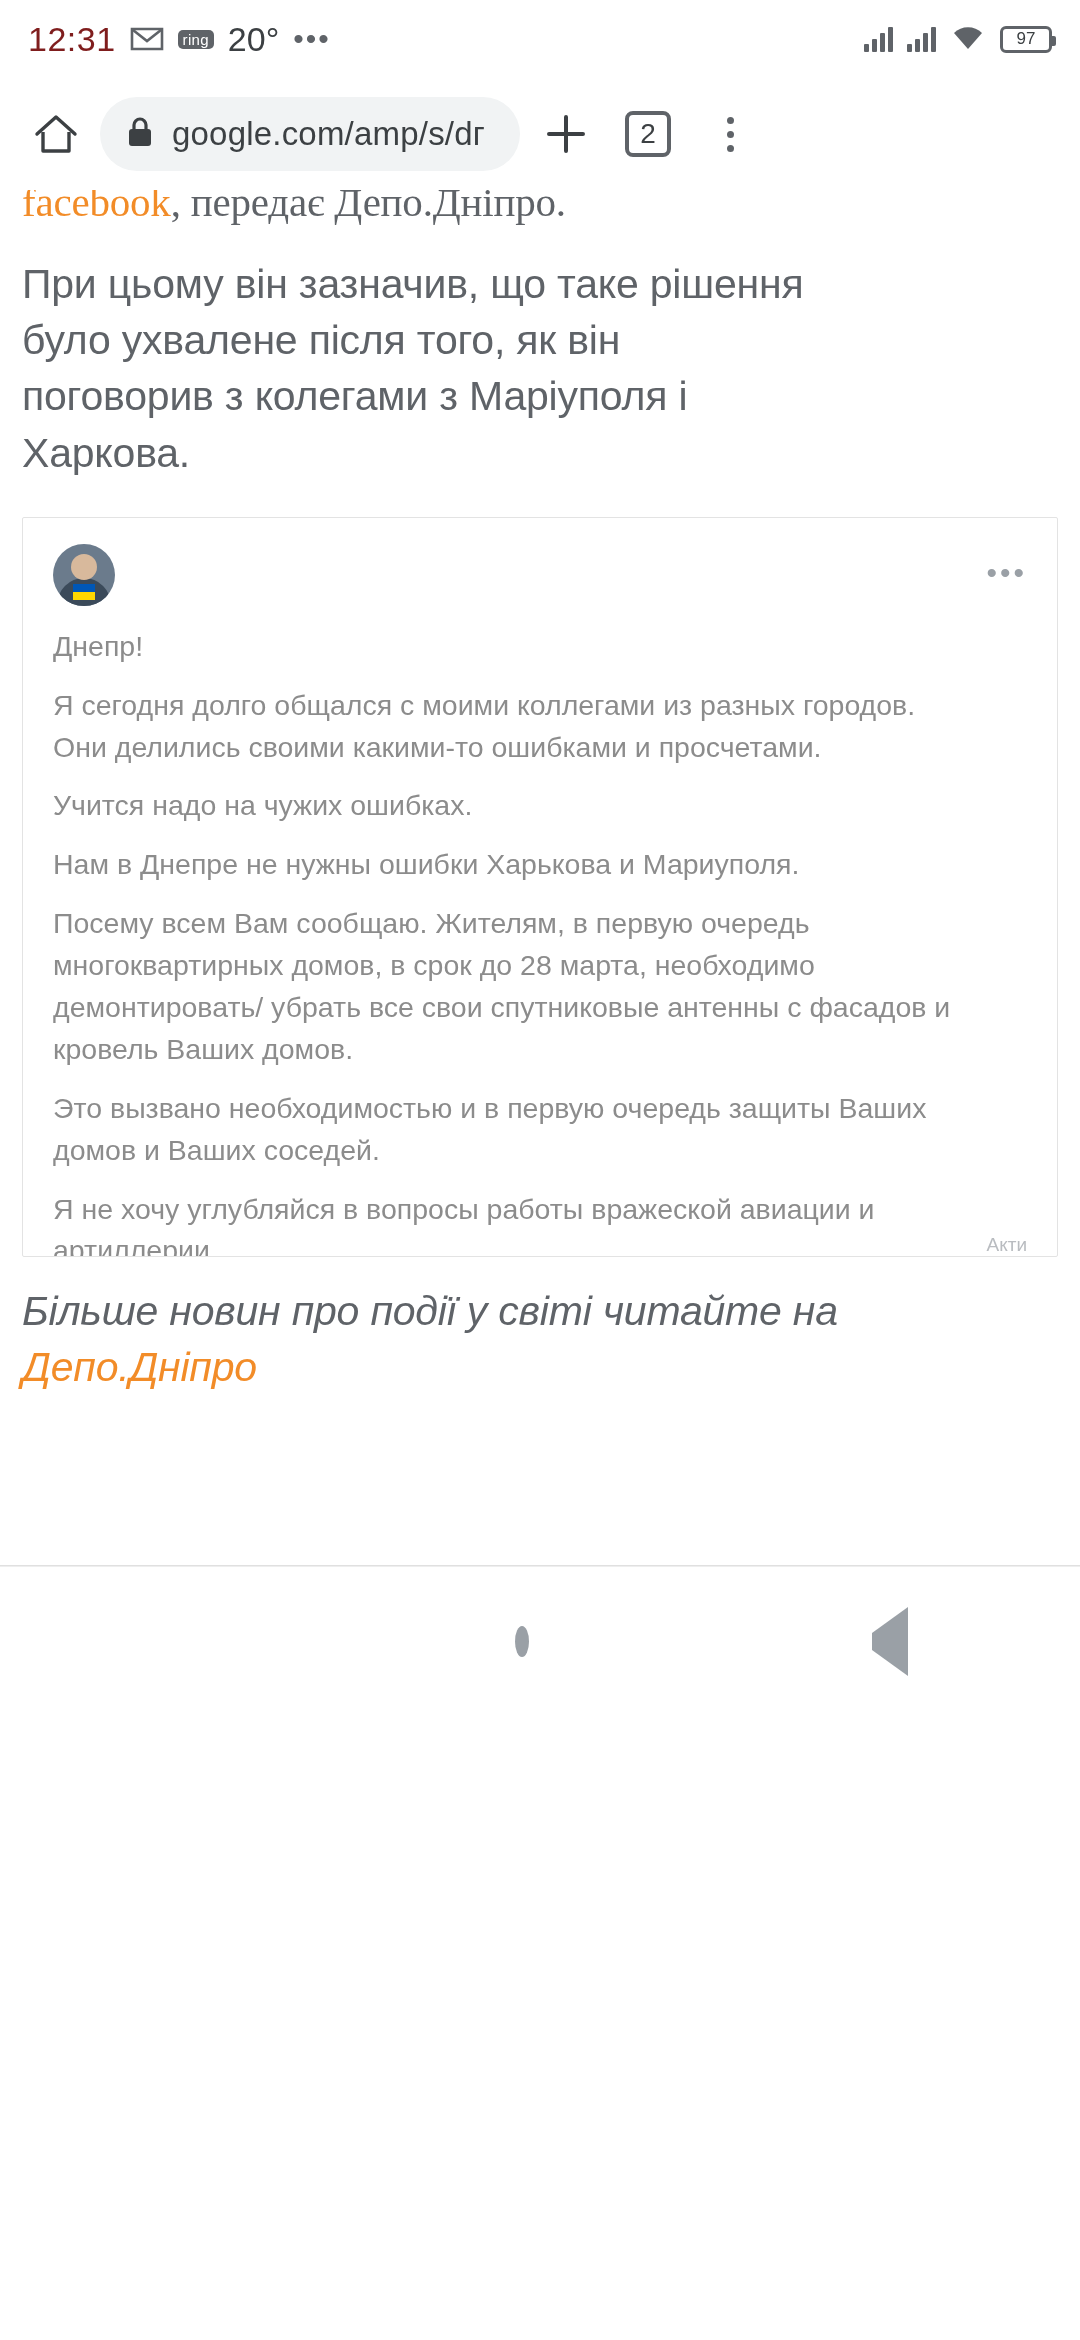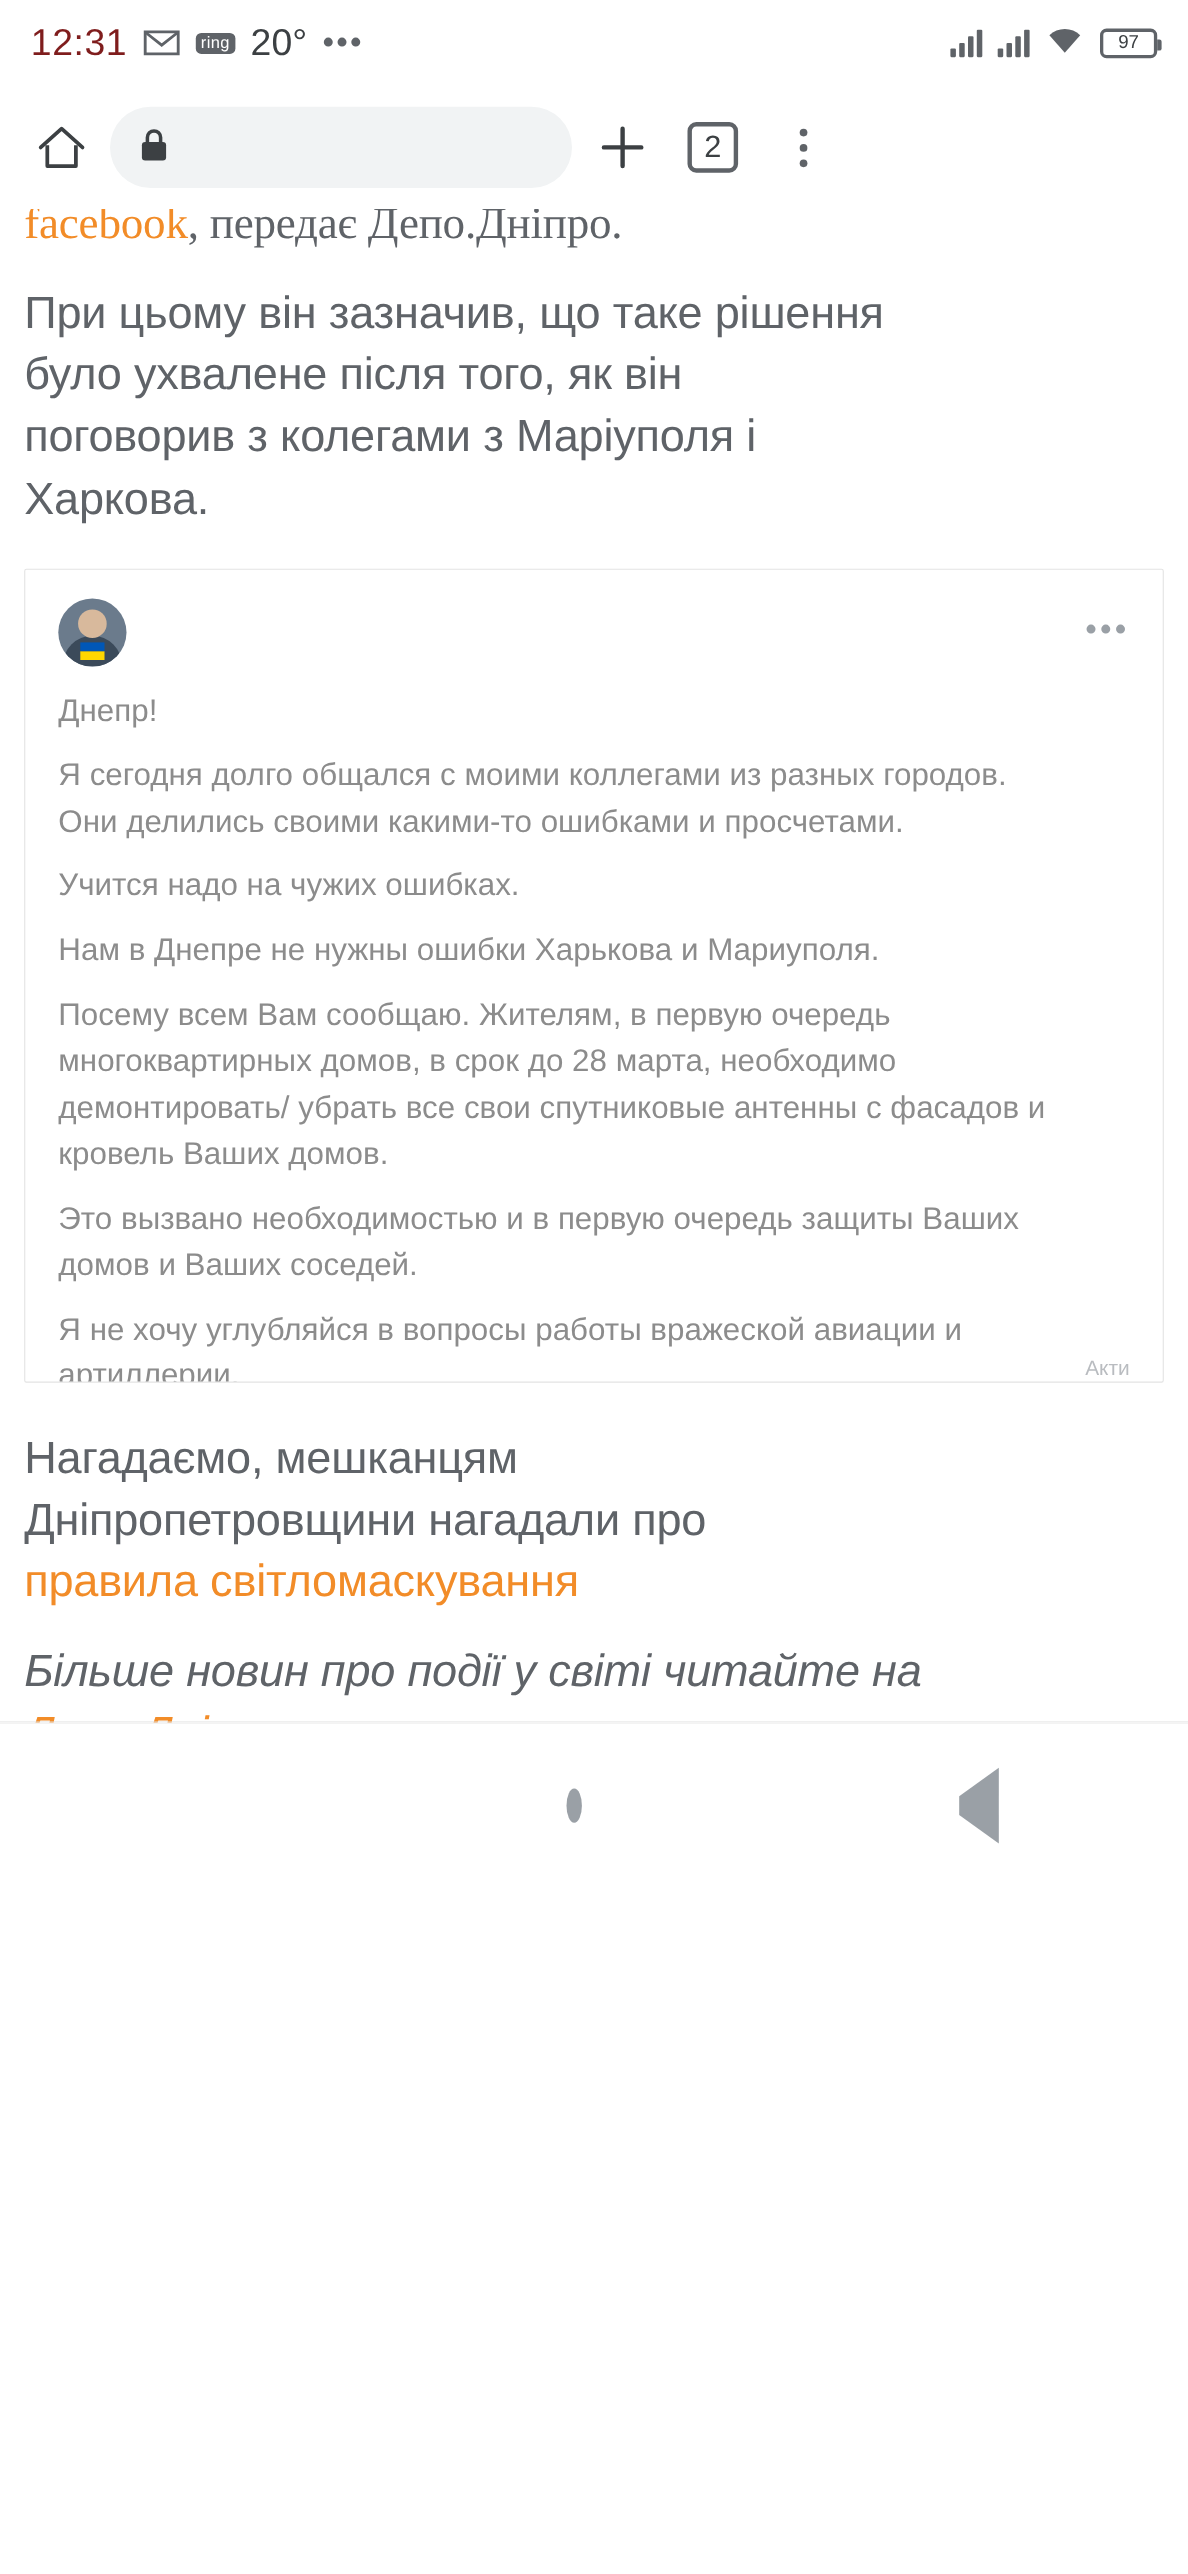--- a/index.html
+++ b/index.html
@@ -233,20 +233,21 @@
     </svg>
   </div>
 
   <div class="omnibox">
     <span>
       <svg width="28" height="32" viewBox="0 0 28 32">
         <rect x="3" y="13" width="22" height="17" rx="3" fill="#3c4043"></rect>
         <path d="M8 13 V9 a6 6 0 0 1 12 0 V13" fill="none" stroke="#3c4043" stroke-width="3.2"></path>
       </svg>
     </span>
+    <span class="url" title="Search or type web address">google.com/amp/s/dг</span>
   </div>
 
   <div class="newtab-btn">
     <svg width="52" height="52" viewBox="0 0 52 52">
       <path d="M26 9 V43 M9 26 H43" stroke="#3c4043" stroke-width="4" stroke-linecap="round"></path>
     </svg>
   </div>
 
   <div class="tabs-btn">
     <span class="tab-count">2</span>
@@ -299,25 +300,20 @@
         <p style="margin-bottom:4px">Это вызвано необходимостью и в первую очередь защиты Ваших</p>
         <p>домов и Ваших соседей.</p>
         <p style="margin-bottom:4px">Я не хочу углубляйся в вопросы работы вражеской авиации и</p>
         <p>артиллерии.</p>
 
       </div>
 
       <div class="fb-fade-btn">Акти</div>
     </div>
 
-    <div class="after-card">
-      <div class="art-p">Нагадаємо, мешканцям</div>
-      <div class="art-p">Дніпропетровщини нагадали про</div>
-      <div class="art-p link-orange">правила світломаскування</div>
-    </div>
 
     <div style="height:26px"></div>
 
     <div class="art-p art-italic">Більше новин про події у світі читайте на</div>
     <div class="art-p art-italic link-orange-b">Депо.Дніпро</div>
   </div>
   <div class="page-bottom-rule"></div>
 </div>
 
 <div class="navbar">

